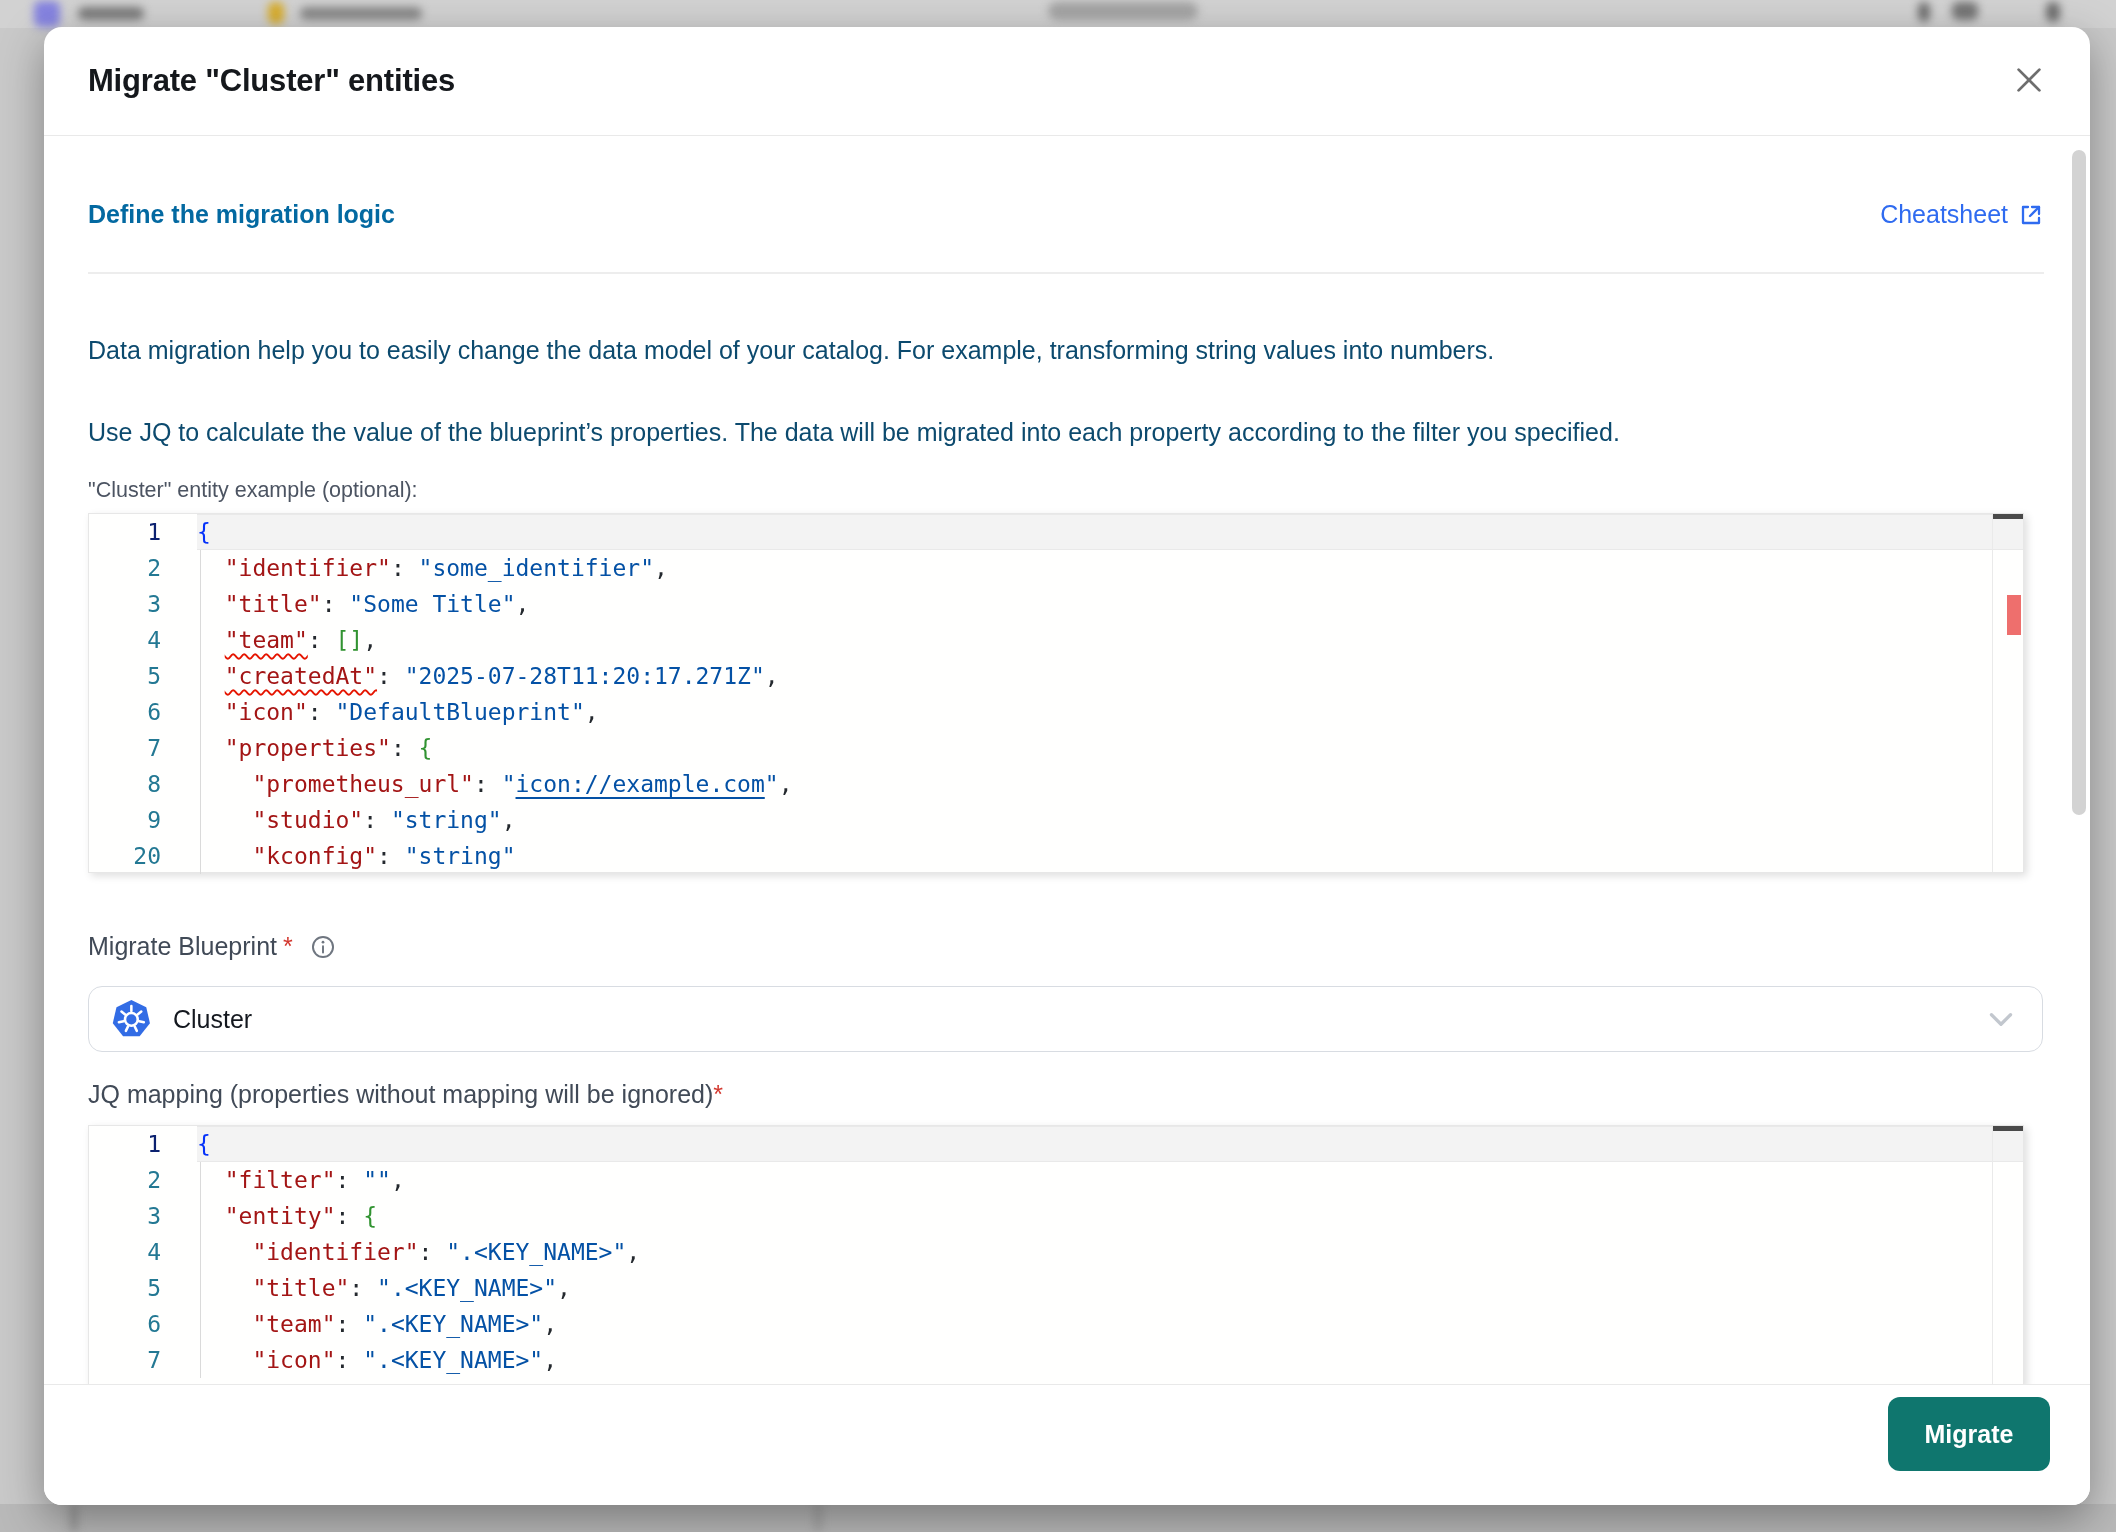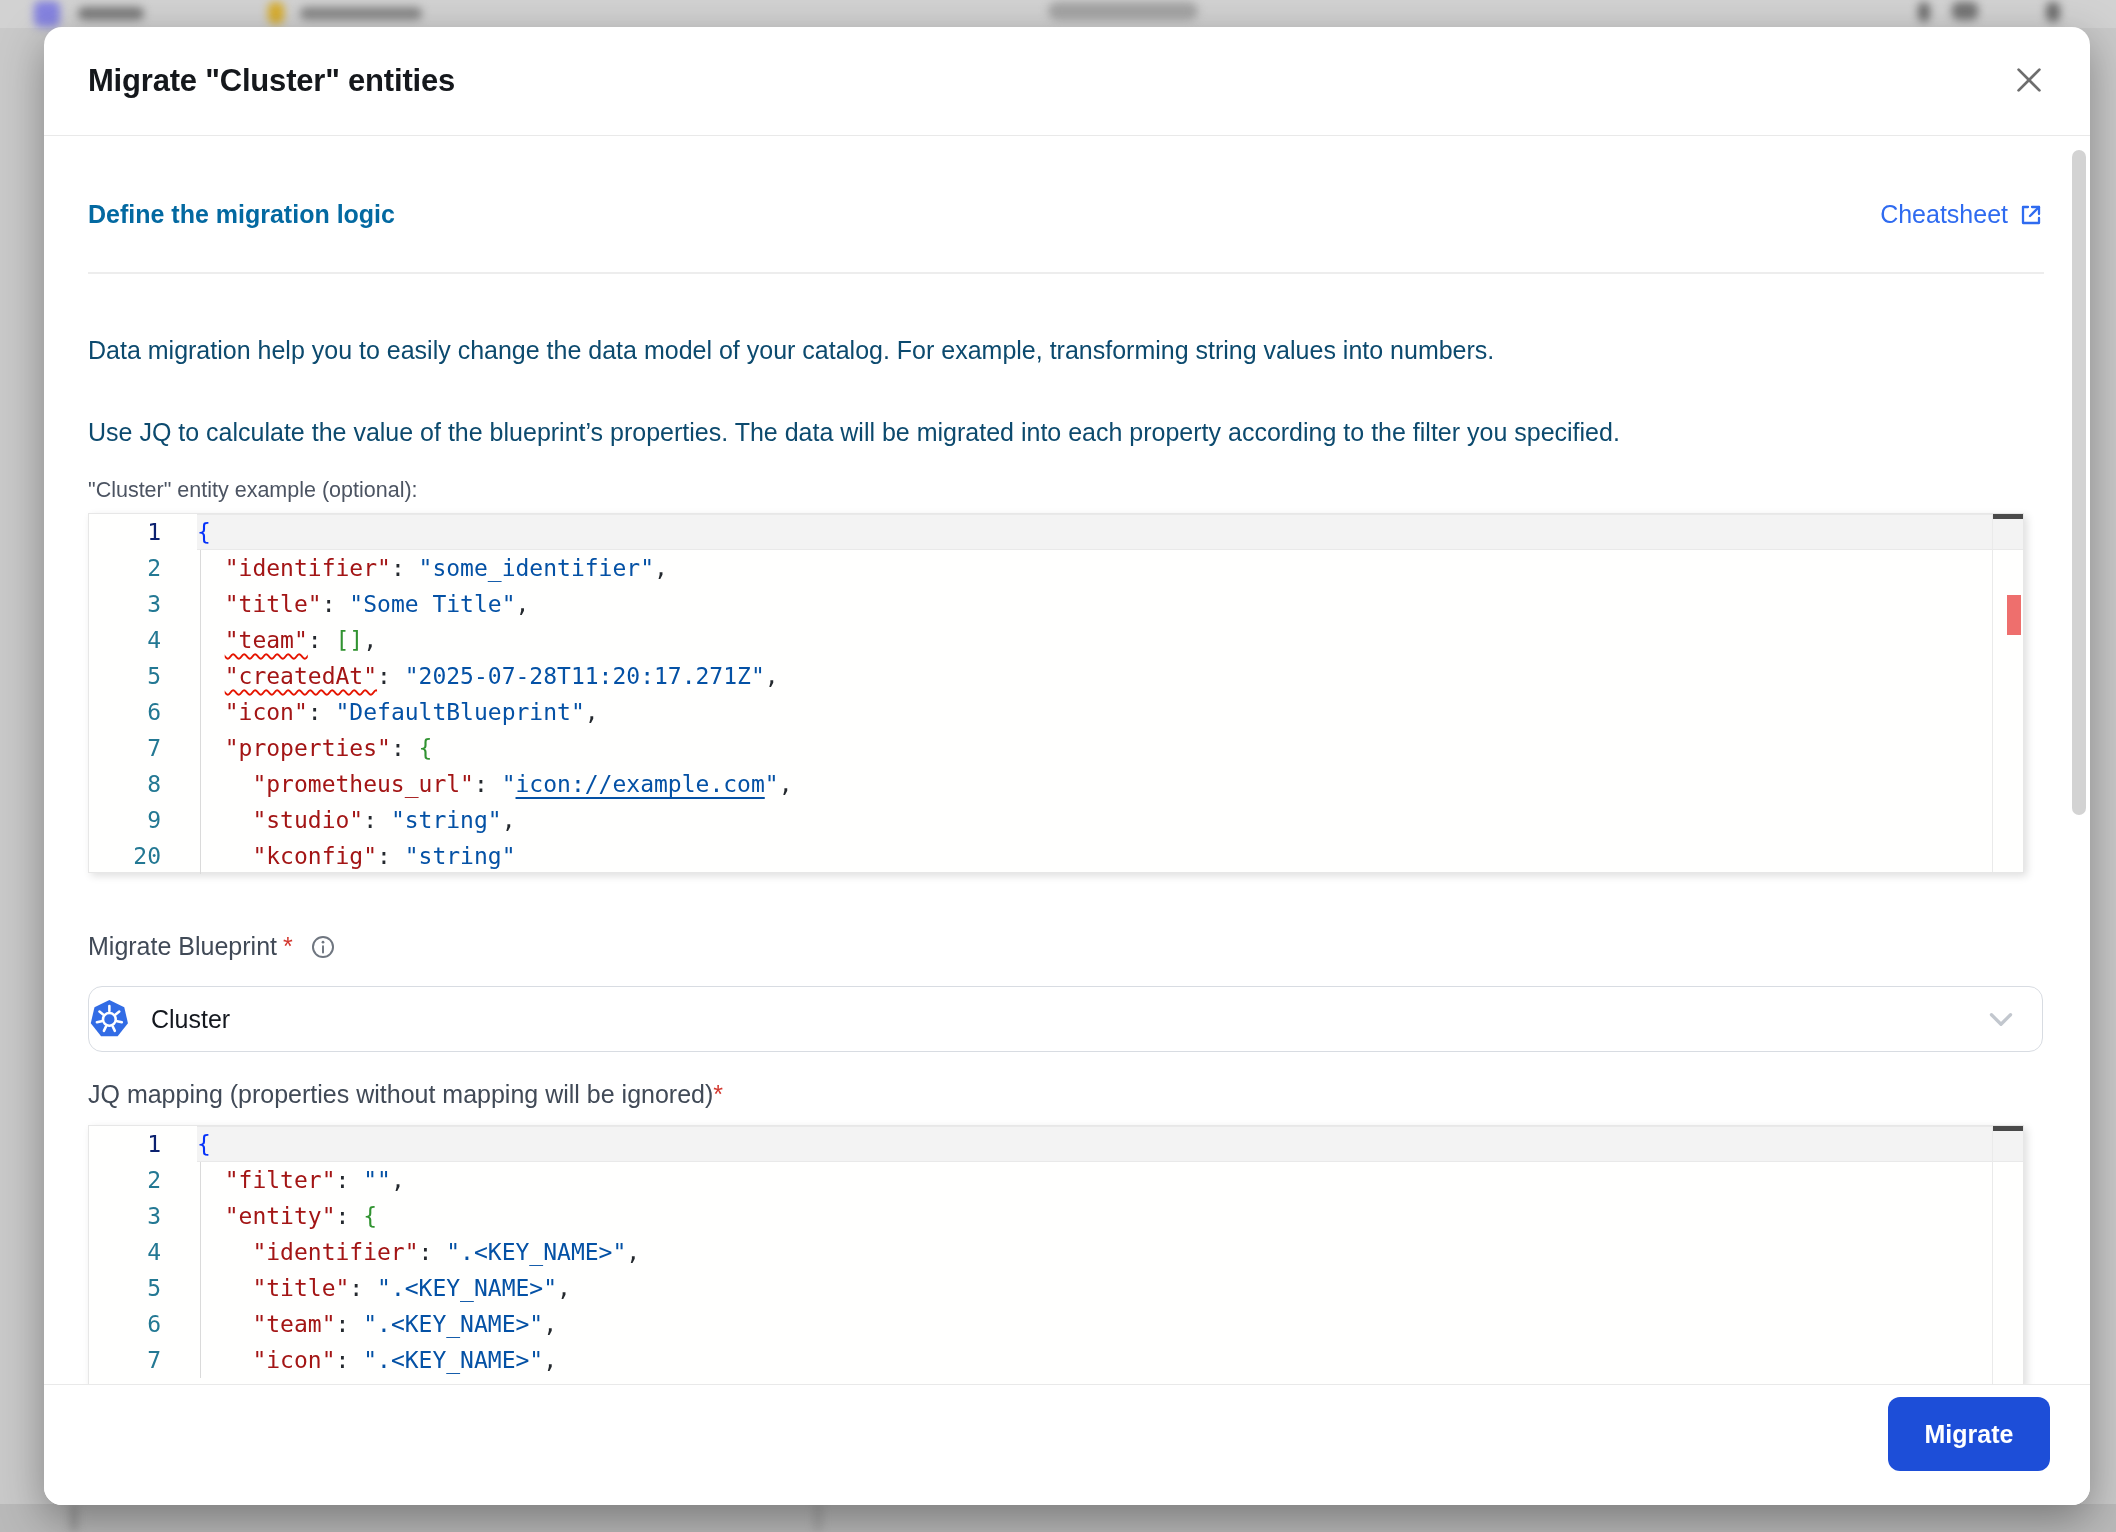--- a/index.html
+++ b/index.html
@@ -45,21 +45,21 @@
   .ed-ruler{position:absolute;top:0;right:0;bottom:0;width:30px;border-left:1px solid #eaeaea;}
   .cursor-bar{position:absolute;top:0;left:0;right:0;height:5px;background:#4a4a4a;}
   .err-marker{position:absolute;top:81px;right:2px;width:14px;height:40px;}
   
   .field-label-row{position:absolute;top:796px;left:44px;display:flex;align-items:center;gap:6px;
                    font-size:25px;color:#414a57;}
   .req{font-size:25px;}
   .info-ic{margin-left:12px;color:#6f7680;}
   .select{position:absolute;top:850px;left:44px;right:47px;height:66px;box-sizing:border-box;
           border:1.5px solid #d8dce2;border-radius:14px;background:#fff;display:flex;
-          align-items:center;cursor:pointer;}
+          align-items:center;padding-left:22px;cursor:pointer;}
   .select-value{margin-left:20px;font-size:25px;color:#14181f;}
   .chevron{margin-left:auto;margin-right:28px;color:#c2c7ce;}
   .jq-label{position:absolute;top:944px;left:44px;font-size:25px;color:#414a57;}
   
   .modal-footer{position:absolute;bottom:0;left:0;right:0;height:120px;background:#fff;
                 border-top:1px solid #e9e9e9;}
   .migrate-btn{position:absolute;top:12px;right:40px;width:162px;height:74px;border:none;
                border-radius:12px;color:#fff;font-family:inherit;font-size:25px;font-weight:600;
                cursor:pointer;}
   
@@ -236,19 +236,19 @@
           </div>
         <div class="indent-guide g2"></div>
         <div class="ed-ruler">
           <div class="cursor-bar"></div>
         </div>
       </div>
 
     </div>
 
     <div class="modal-footer">
-      <button class="migrate-btn" style="background: #1d4ed8;">Migrate</button>
+      <button class="migrate-btn" style="background: #0f766e;">Migrate</button>
     </div>
 
     <div class="modal-scroll-thumb"></div>
 
   </div>
 </div>
 
 </body></html>

